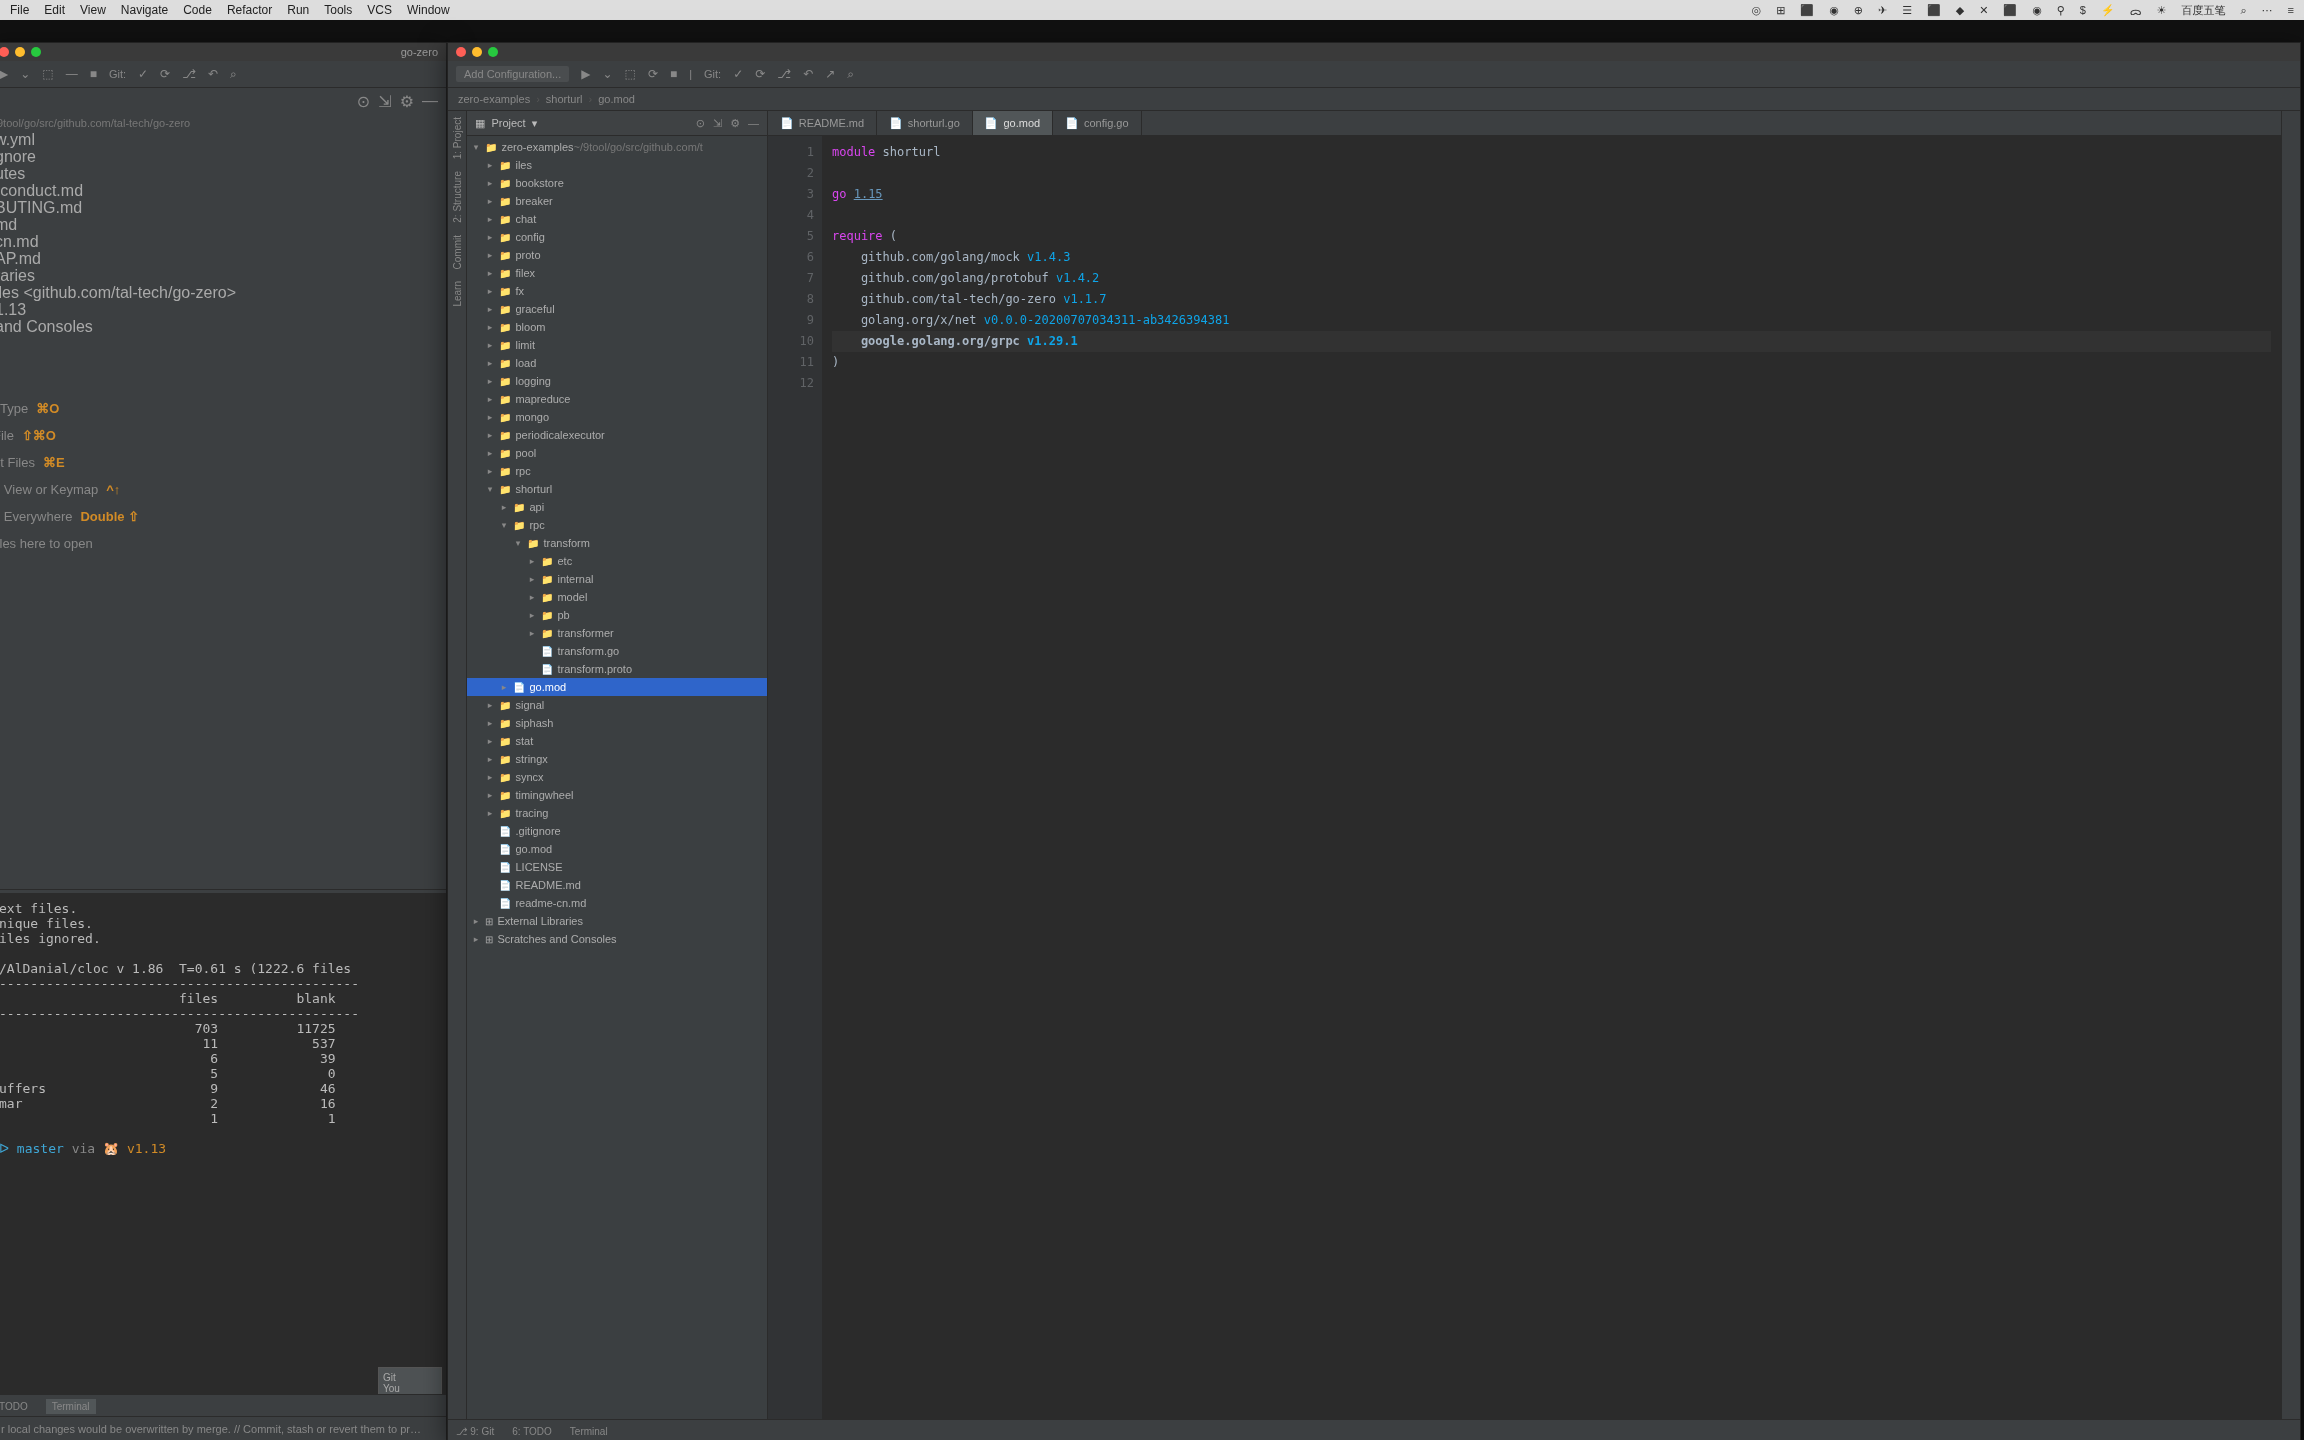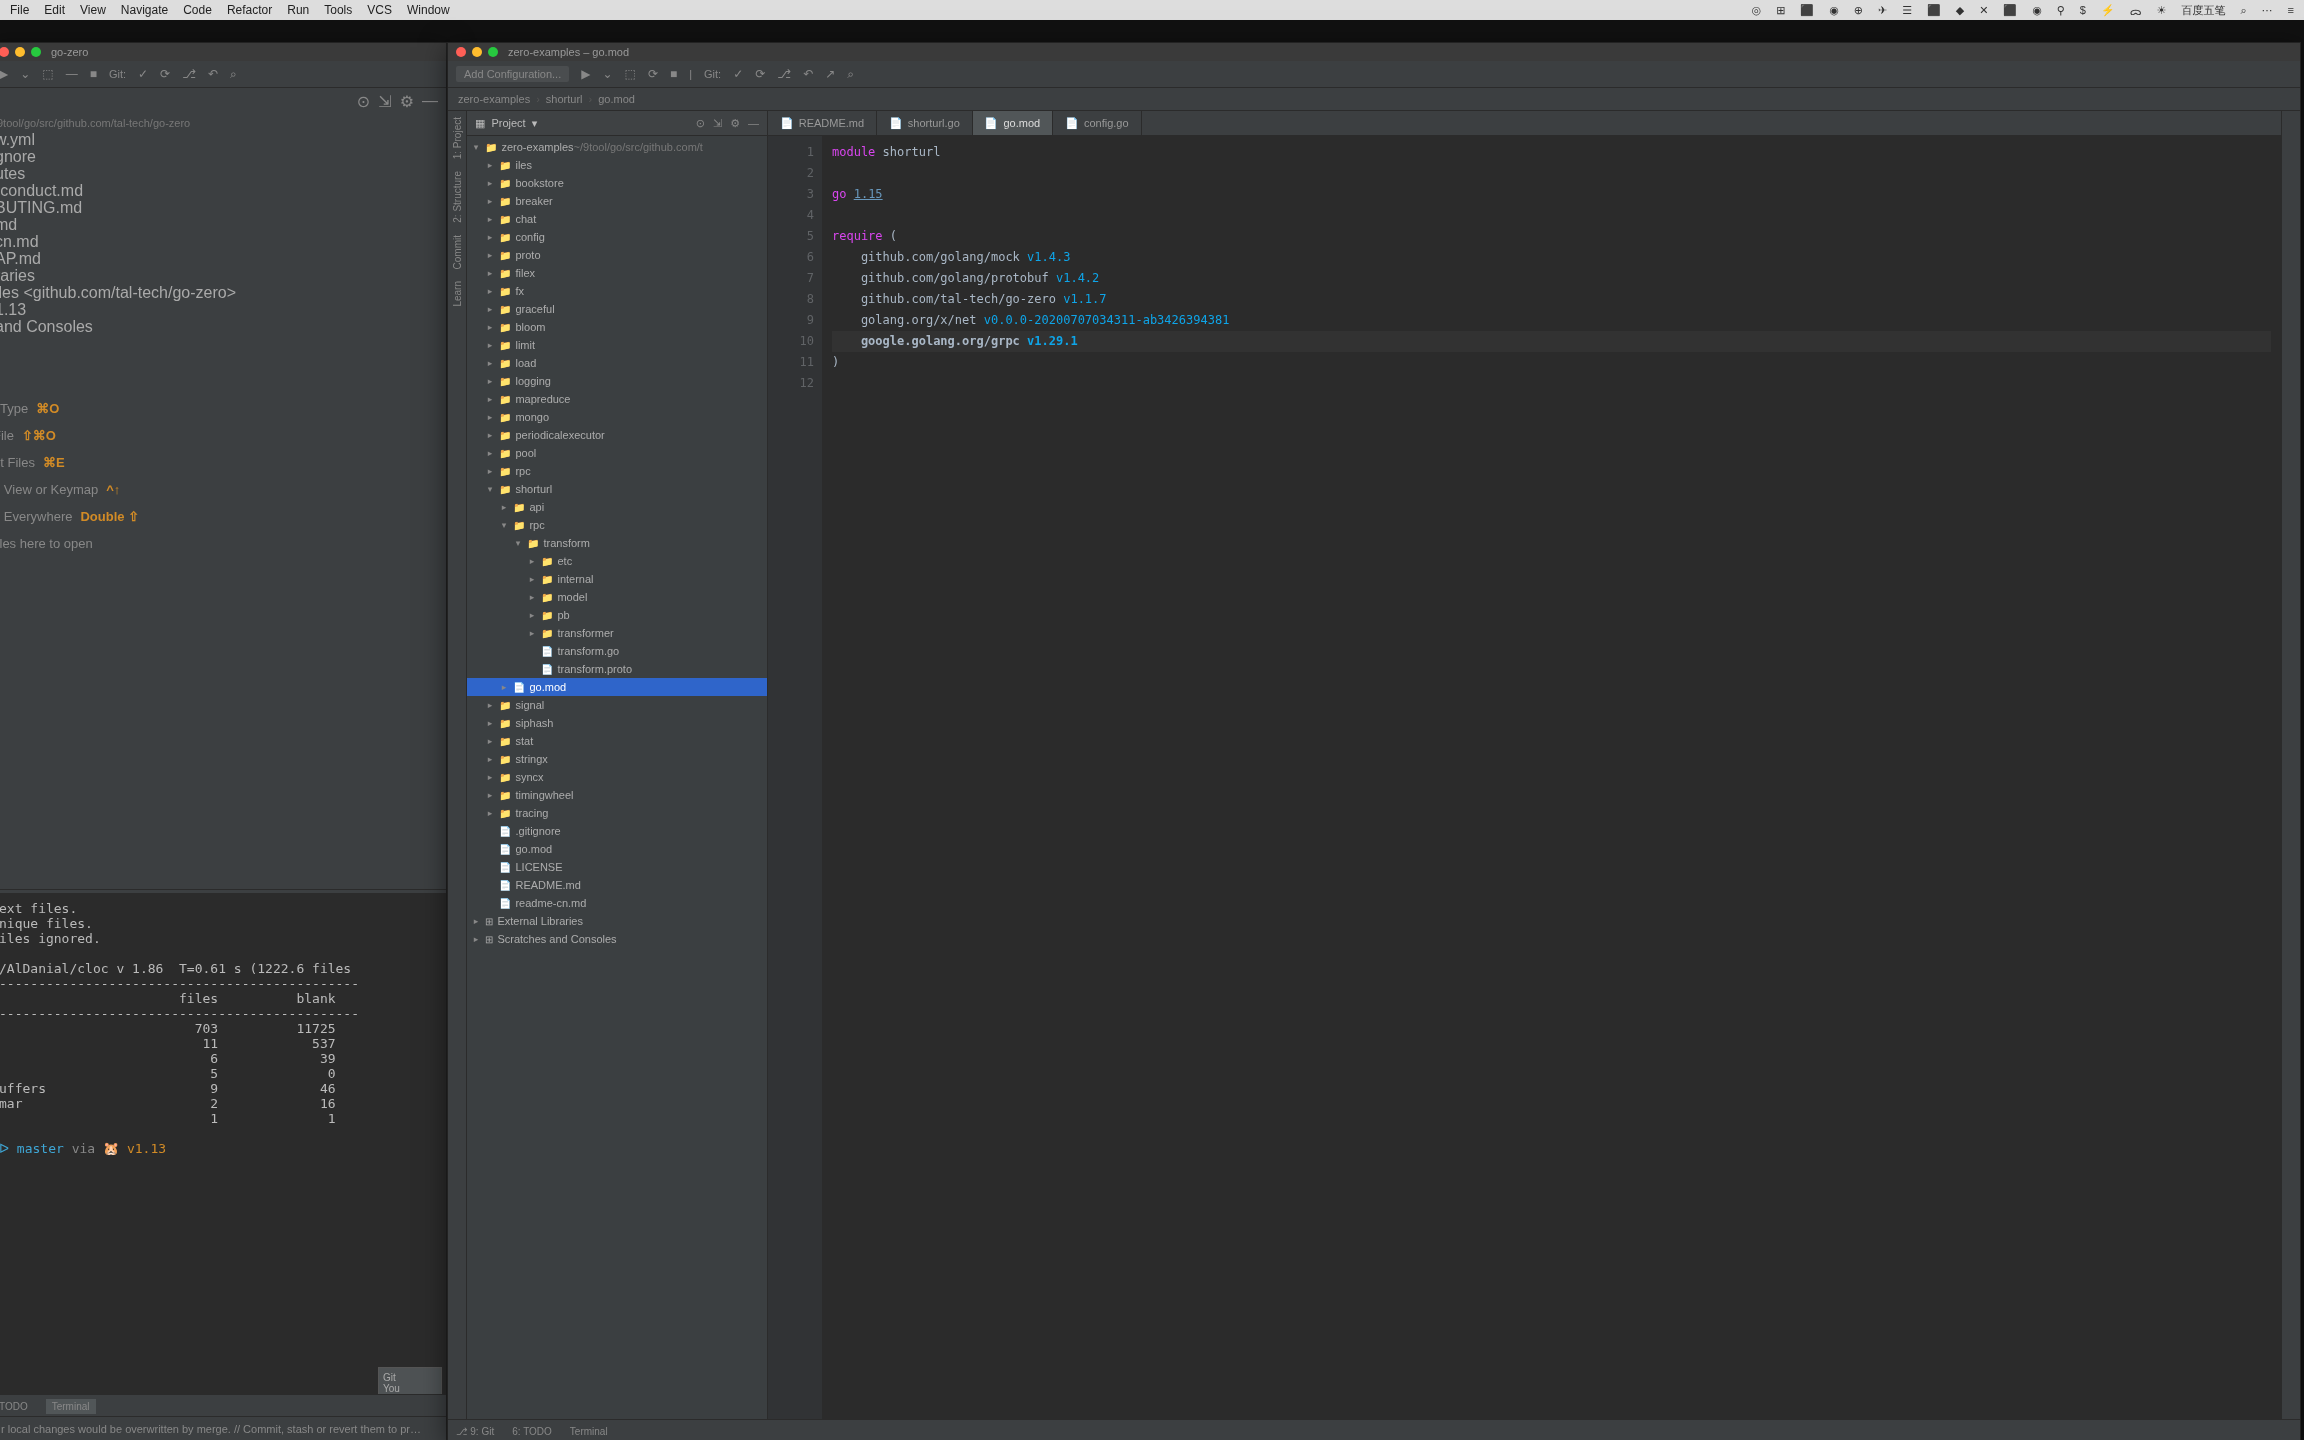--- a/index.html
+++ b/index.html
@@ -49,21 +49,21 @@
     padding: 0 8px;
     font-size: 11px;
     color: #999;
     position: relative;
   }
   .traffic { display: flex; gap: 6px; margin-right: 10px;}
   .dot { width: 10px; height: 10px; border-radius: 50%;}
   .dot.red { background:#ff5f56;}
   .dot.yellow{background:#ffbd2e;}
   .dot.green{background:#27c93f;}
-  .titlebar .title { flex:1; text-align:left; color:#999;}
+  .titlebar .title { flex:1; text-align:right; color:#999;}
 
   .toolbar {
     height: 26px;
     background: #3c3f41;
     border-bottom: 1px solid #2b2b2b;
     display:flex;
     align-items:center;
     font-size:11px;
     color:#888;
     padding:0 8px;
@@ -383,21 +383,20 @@
     </div>
   </div>
 
   <div class="window right-window">
     <div class="titlebar">
       <div class="traffic">
         <div class="dot red"></div>
         <div class="dot yellow"></div>
         <div class="dot green"></div>
       </div>
-      <div class="title">zero-examples – go.mod</div>
     </div>
     <div class="toolbar">
       <span style="background:#4a4d4f;padding:2px 8px;border-radius:2px;">Add Configuration...</span>
       <span class="tb-icon">▶</span>
       <span class="tb-icon">⌄</span>
       <span class="tb-icon">⬚</span>
       <span class="tb-icon">⟳</span>
       <span class="tb-icon">■</span>
       <span>|</span>
       <span>Git:</span>

